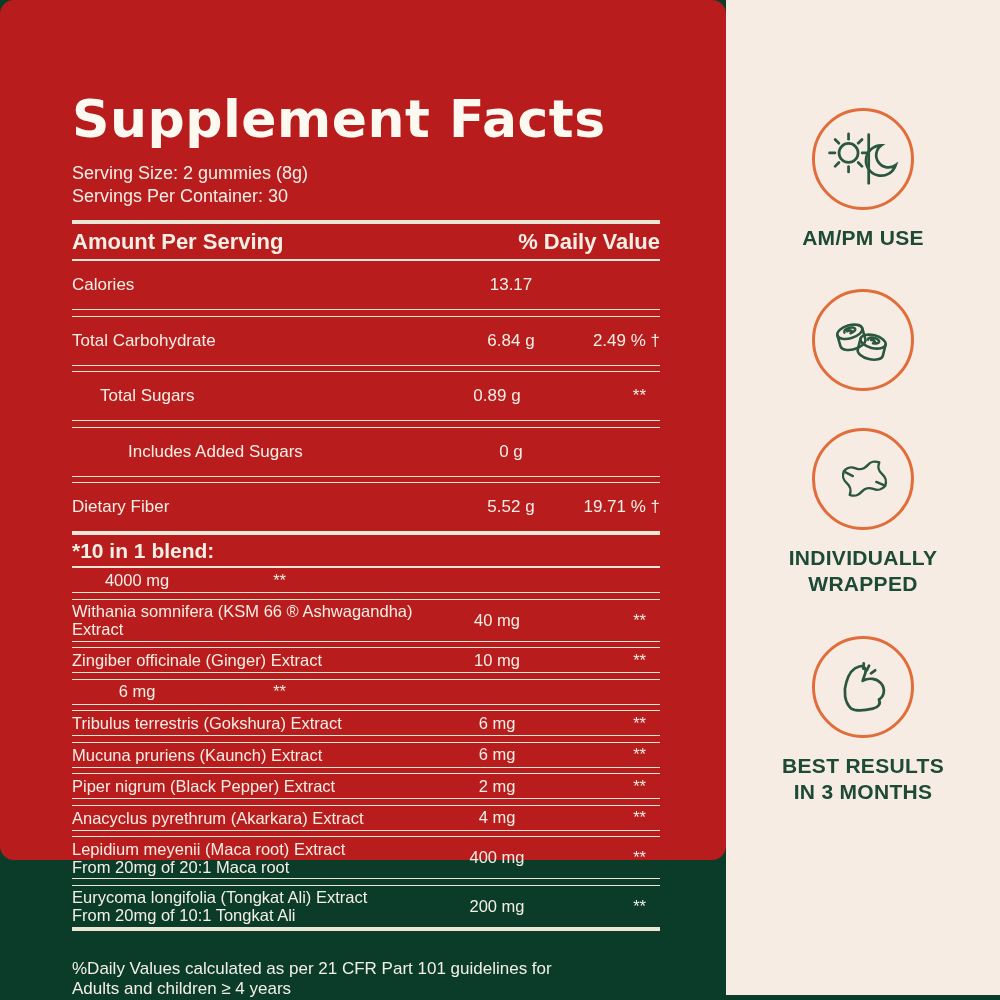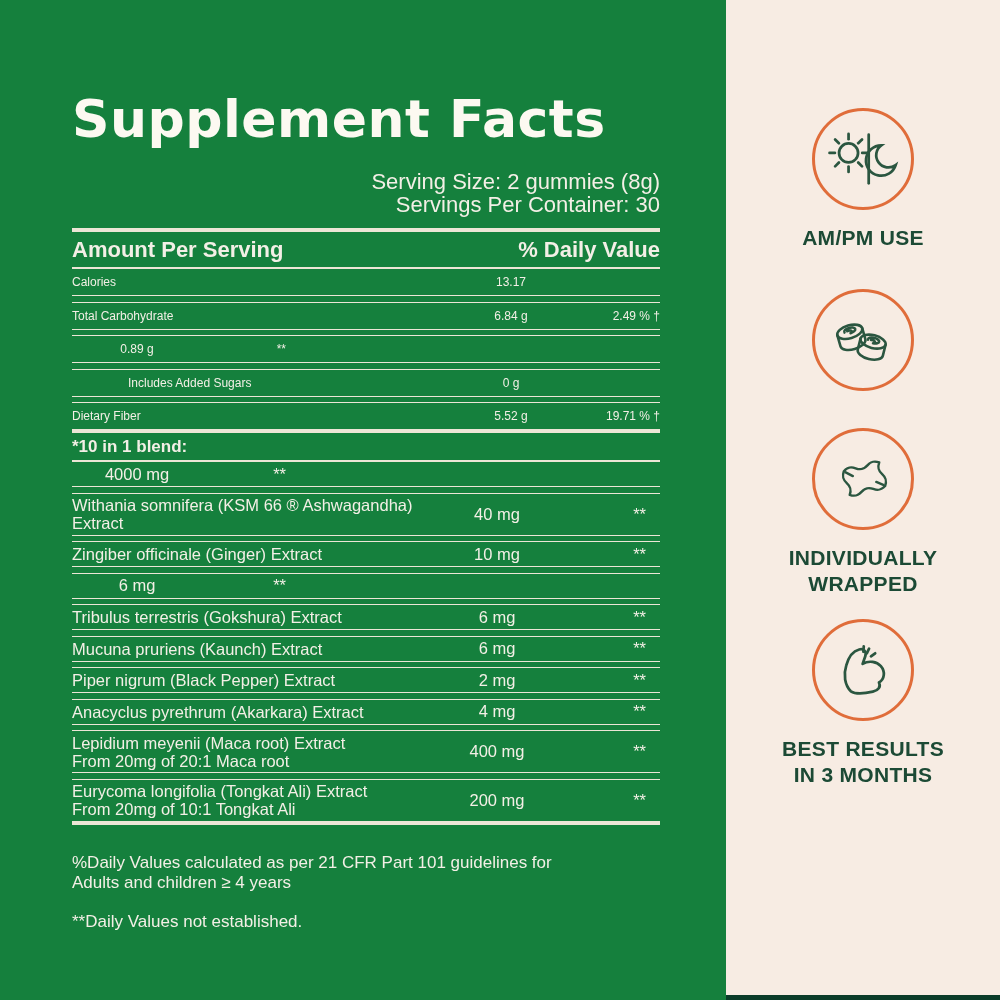--- a/index.html
+++ b/index.html
@@ -1,53 +1,53 @@
 <!DOCTYPE html>
 <html><head>
 <meta charset="utf-8">
 <style>
   html,body{margin:0;padding:0;}
   body{width:1000px;height:1000px;position:relative;background:#0b3c29;font-family:"Liberation Sans",sans-serif;overflow:hidden;}
 
-  .green-panel{position:absolute;left:0;top:0;width:726px;height:1000px;background:#15803d;color:#f3efe6;}
+  .green-panel{position:absolute;left:0;top:0;width:726px;height:860px;background:#b91c1c;color:#f3efe6;border-radius:14px;}
   .green-inner{padding:90px 66px 0 72px;}
 
   .title{font-family:"DejaVu Sans",sans-serif;font-weight:bold;font-size:52px;line-height:58px;letter-spacing:.5px;color:#fcf9f1;}
 
-  .serving-block{margin-top:22px;font-size:22px;line-height:23px;color:#f3efe6;text-align:right;}
+  .serving-block{margin-top:14px;font-size:18px;line-height:23px;color:#f3efe6;}
 
   .sep-thick{height:4px;background:#ece6d6;}
   .sep-thin{height:2px;background:#ece6d6;}
   .sep-double{height:5.5px;border-top:1.7px solid #ece6d6;border-bottom:1.7px solid #ece6d6;}
   .top-bar{margin-top:12px;}
 
   .thead{display:flex;justify-content:space-between;font-weight:bold;font-size:22px;padding:5px 0 4px;}
 
-  .row{display:flex;align-items:center;padding:3px 0;font-size:12px;line-height:20px;}
+  .row{display:flex;align-items:center;padding:14px 0;font-size:17px;line-height:20px;}
   .row .name{flex:1;}
   .row .amt{width:130px;text-align:center;white-space:nowrap;}
   .row .dv{width:84px;text-align:right;white-space:nowrap;}
   .row .dv.stars{padding-right:14px;}
   .sub-line{font-size:16.5px;line-height:18px;}
 
-  .blend-hdr{font-weight:bold;font-size:17px;padding:4px 0 3px;}
+  .blend-hdr{font-weight:bold;font-size:21px;padding:4px 0 3px;}
   #blend-rows .row{font-size:16.5px;line-height:19px;padding:2.5px 0;}
   #blend-rows .name div{line-height:18px;}
 
   .footnotes{margin-top:9px;font-size:17px;line-height:19.5px;white-space:pre-line;}
   .footnote-2{margin-top:0;}
 
   .cream-panel{position:absolute;left:726px;top:0;width:274px;height:995px;background:#f7ece3;display:flex;flex-direction:column;align-items:center;box-sizing:border-box;padding-top:108px;}
   .side-item{display:flex;flex-direction:column;align-items:center;}
   .icon-circle{width:96px;height:96px;border:3px solid #e06d3a;border-radius:50%;display:flex;align-items:center;justify-content:center;background:transparent;}
   .icon-circle svg{width:76px;height:76px;}
   .side-label{margin-top:15px;font-weight:bold;font-size:21px;line-height:26px;letter-spacing:.3px;color:#1c4a35;text-align:center;white-space:pre-line;font-family:"Liberation Sans",sans-serif;}
   .mb-a{margin-bottom:38px;}
   .mb-b{margin-bottom:37px;}
-  .mb-c{margin-bottom:22px;}
+  .mb-c{margin-bottom:39px;}
 </style>
 </head>
 <body>
 
 <div class="green-panel">
   <div class="green-inner">
     <div class="title">Supplement Facts</div>
 
     <div class="serving-block">
       <div>Serving Size: 2 gummies (8g)</div>
@@ -73,20 +73,23 @@
         <div class="sep-double"></div>
         <div class="row">
           <div class="name">
             <div>Total Carbohydrate</div>
           </div>
           <div class="amt">6.84 g</div>
           <div class="dv">2.49 % †</div>
         </div>
         <div class="sep-double"></div>
         <div class="row">
+          <div class="name" style="padding-left: 28px;">
+            <div>Total Sugars</div>
+          </div>
           <div class="amt">0.89 g</div>
           <div class="dv stars">**</div>
         </div>
         <div class="sep-double"></div>
         <div class="row">
           <div class="name" style="padding-left: 56px;">
             <div>Includes Added Sugars</div>
           </div>
           <div class="amt">0 g</div>
           <div class="dv"></div>

